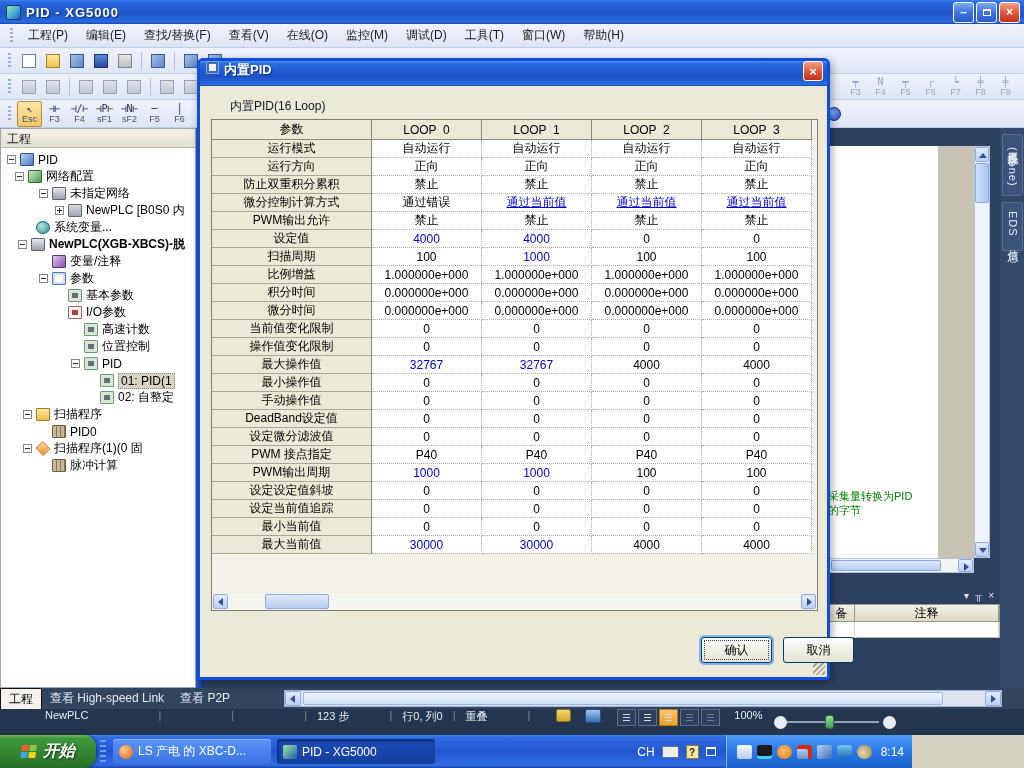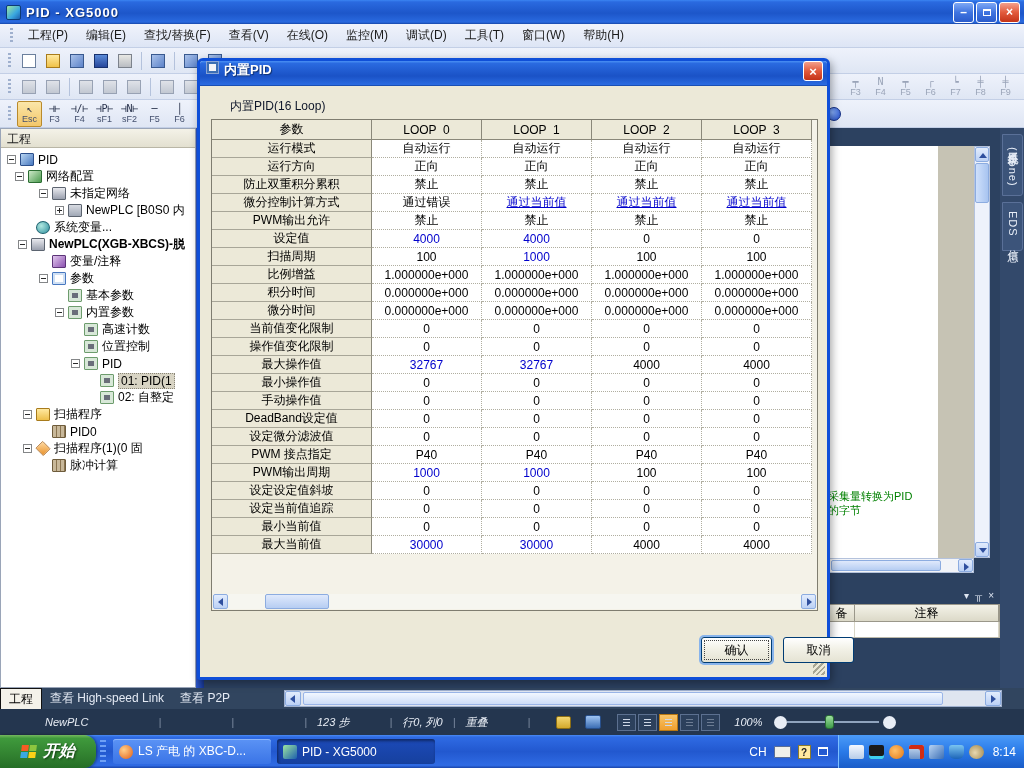--- a/index.html
+++ b/index.html
@@ -119,37 +119,37 @@
   #tabstrip { position:absolute; left:0; top:688px; width:1024px; height:21px; background:#31455f; display:flex; align-items:flex-start; }
   .btab { padding:2px 8px 3px; color:#e4eaf4; white-space:nowrap; }
   .btab.active { background:#f4f2ea; color:#000; border:1px solid #111; border-bottom:none; }
   #main-hscroll { position:absolute; left:284px; top:690px; width:718px; height:17px; background:#dfe5f0; border:1px solid #9fb0ce; }
   #main-hscroll .hs-btn { position:absolute; top:0; width:16px; height:15px; background:linear-gradient(180deg,#e2ecfd,#bcd1f5); border:1px solid #8cace0; border-radius:2px; }
   #main-hscroll .hs-btn.l { left:0; } #main-hscroll .hs-btn.r { right:0; }
   #main-hscroll .thumb { position:absolute; left:18px; top:1px; width:640px; height:13px; background:linear-gradient(180deg,#f2f7ff,#cdddf8); border:1px solid #9ab5e8; border-radius:2px; }
 
   
   #statusbar { position:absolute; left:0; top:709px; width:1024px; height:26px; background:#24364f; color:#e8edf5;
-    display:flex; align-items:center; font-size:11px;font-style:italic; }
+    display:flex; font-size:11px; }
   .ssep { color:#7c8aa0; margin:0 10px; }
   .sseg { white-space:nowrap; }
   .slock { width:15px; height:13px; background:linear-gradient(180deg,#f2d671,#d3a92c); border:1px solid #8c6e14; border-radius:2px; margin-left:16px; }
   .sico { width:16px; height:14px; background:linear-gradient(180deg,#9fc4f2,#3c6eb4); border:1px solid #28508c; border-radius:2px; margin-left:14px; }
   .stg-group { display:flex; margin-left:14px; border:1px solid #55central; }
   .stg { width:19px; height:17px; border:1px solid #5c7090; background:#2c405c; margin-left:2px; position:relative; }
   .stg::after { content:""; position:absolute; inset:4px 5px; background:repeating-linear-gradient(180deg,#cfd8e6 0 1px,transparent 1px 3px); }
   .stg.active { background:linear-gradient(180deg,#f8c469,#ef9f2e); border-color:#b87814; }
   .stg.dim::after { opacity:.4; }
   #zoom-slider { display:flex; align-items:center; margin-left:12px; }
   .zs-end { width:13px; height:13px; border-radius:50%; background:#e8edf5; }
   .zs-line { width:92px; height:2px; background:#8fa3bd; position:relative; }
   .zs-thumb { position:absolute; left:38px; top:-6px; width:9px; height:14px; border-radius:3px; background:linear-gradient(180deg,#9fe09f,#3f9c4a); border:1px solid #2a6e34; }
 
   
-  #taskbar { position:absolute; left:0; top:735px; width:1024px; height:33px;
+  #taskbar { position:absolute; left:0; top:735px; width:912px; height:33px;
     background:linear-gradient(180deg,#4b8cf5 0%,#2f6be4 6%,#2258cf 50%,#2f6be4 92%,#1a45aa 100%);
     display:flex; align-items:center; }
   #start-btn { width:96px; height:33px; border-radius:0 12px 12px 0;
     background:linear-gradient(180deg,#75b95e 0%,#3f9a3c 10%,#2f7d2e 70%,#256e26 100%);
     display:flex; align-items:center; justify-content:center; gap:6px; box-shadow:1px 0 3px rgba(0,0,0,.4); }
   #start-flag { width:16px; height:14px; display:grid; grid-template-columns:7px 7px; grid-template-rows:6px 6px; gap:1px; transform:skewX(-8deg); }
   #start-flag i { display:block; } 
   #start-flag i:nth-child(1){background:#f65c24;} #start-flag i:nth-child(2){background:#8cc63f;}
   #start-flag i:nth-child(3){background:#39a9e0;} #start-flag i:nth-child(4){background:#fbd117;}
   #start-label { color:#fff; font-weight:bold; font-style:italic; font-size:16px; text-shadow:1px 1px 2px #123c12; }
@@ -435,23 +435,23 @@
           <span class="texp"></span>
           <span class="ti param"></span>
           <span class="tlabel">参数</span>
         </div>
         <div class="trow" style="padding-left: 54px;">
           <span class="texp-spacer"></span>
           <span class="ti code"></span>
           <span class="tlabel">基本参数</span>
         </div>
         <div class="trow" style="padding-left: 54px;">
-          <span class="texp"></span>
-          <span class="ti code"></span>
-          <span class="tlabel">内置参数</span>
+          <span class="texp-spacer"></span>
+          <span class="ti code2"></span>
+          <span class="tlabel">I/O参数</span>
         </div>
         <div class="trow" style="padding-left: 70px;">
           <span class="texp-spacer"></span>
           <span class="ti code"></span>
           <span class="tlabel">高速计数</span>
         </div>
         <div class="trow" style="padding-left: 70px;">
           <span class="texp-spacer"></span>
           <span class="ti code"></span>
           <span class="tlabel">位置控制</span>

